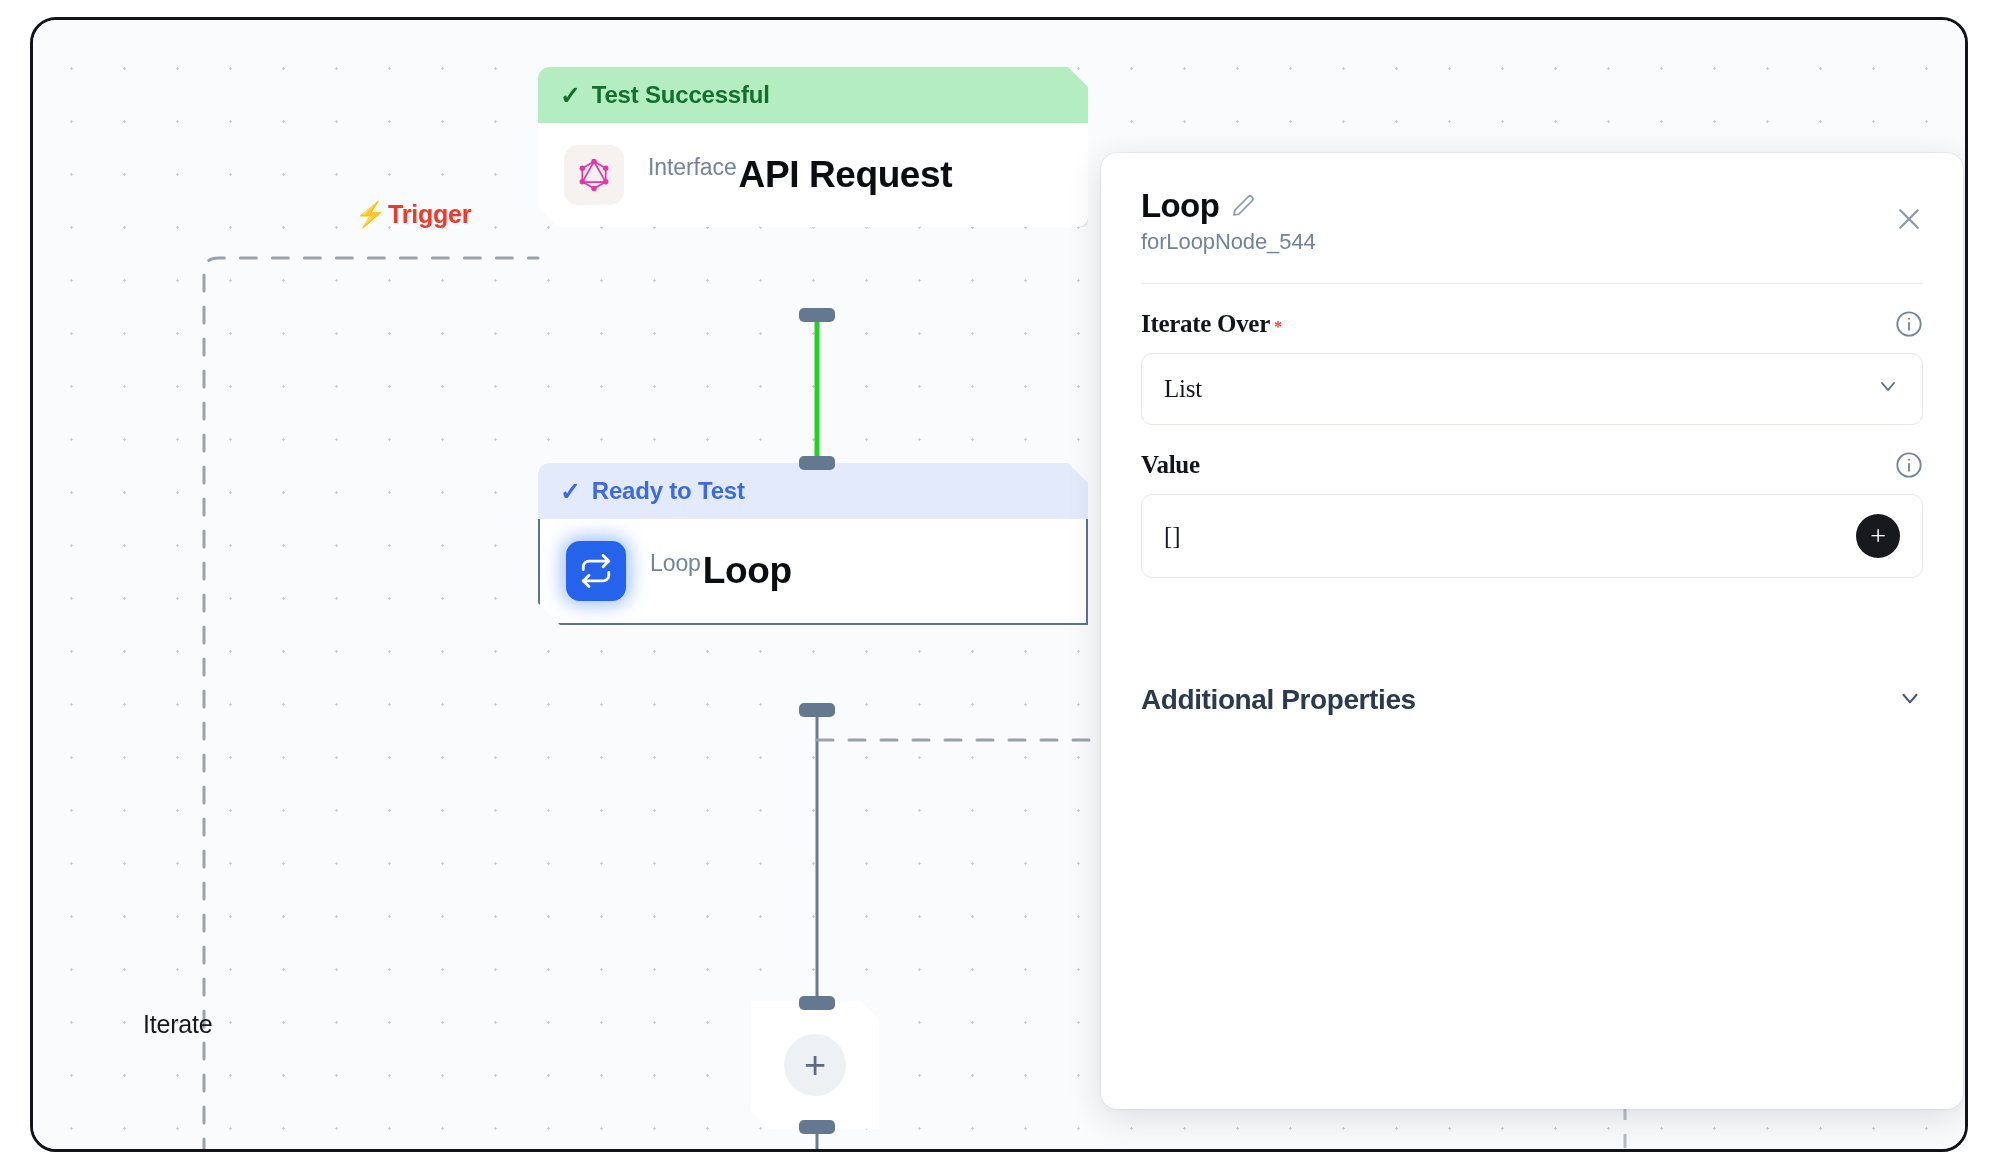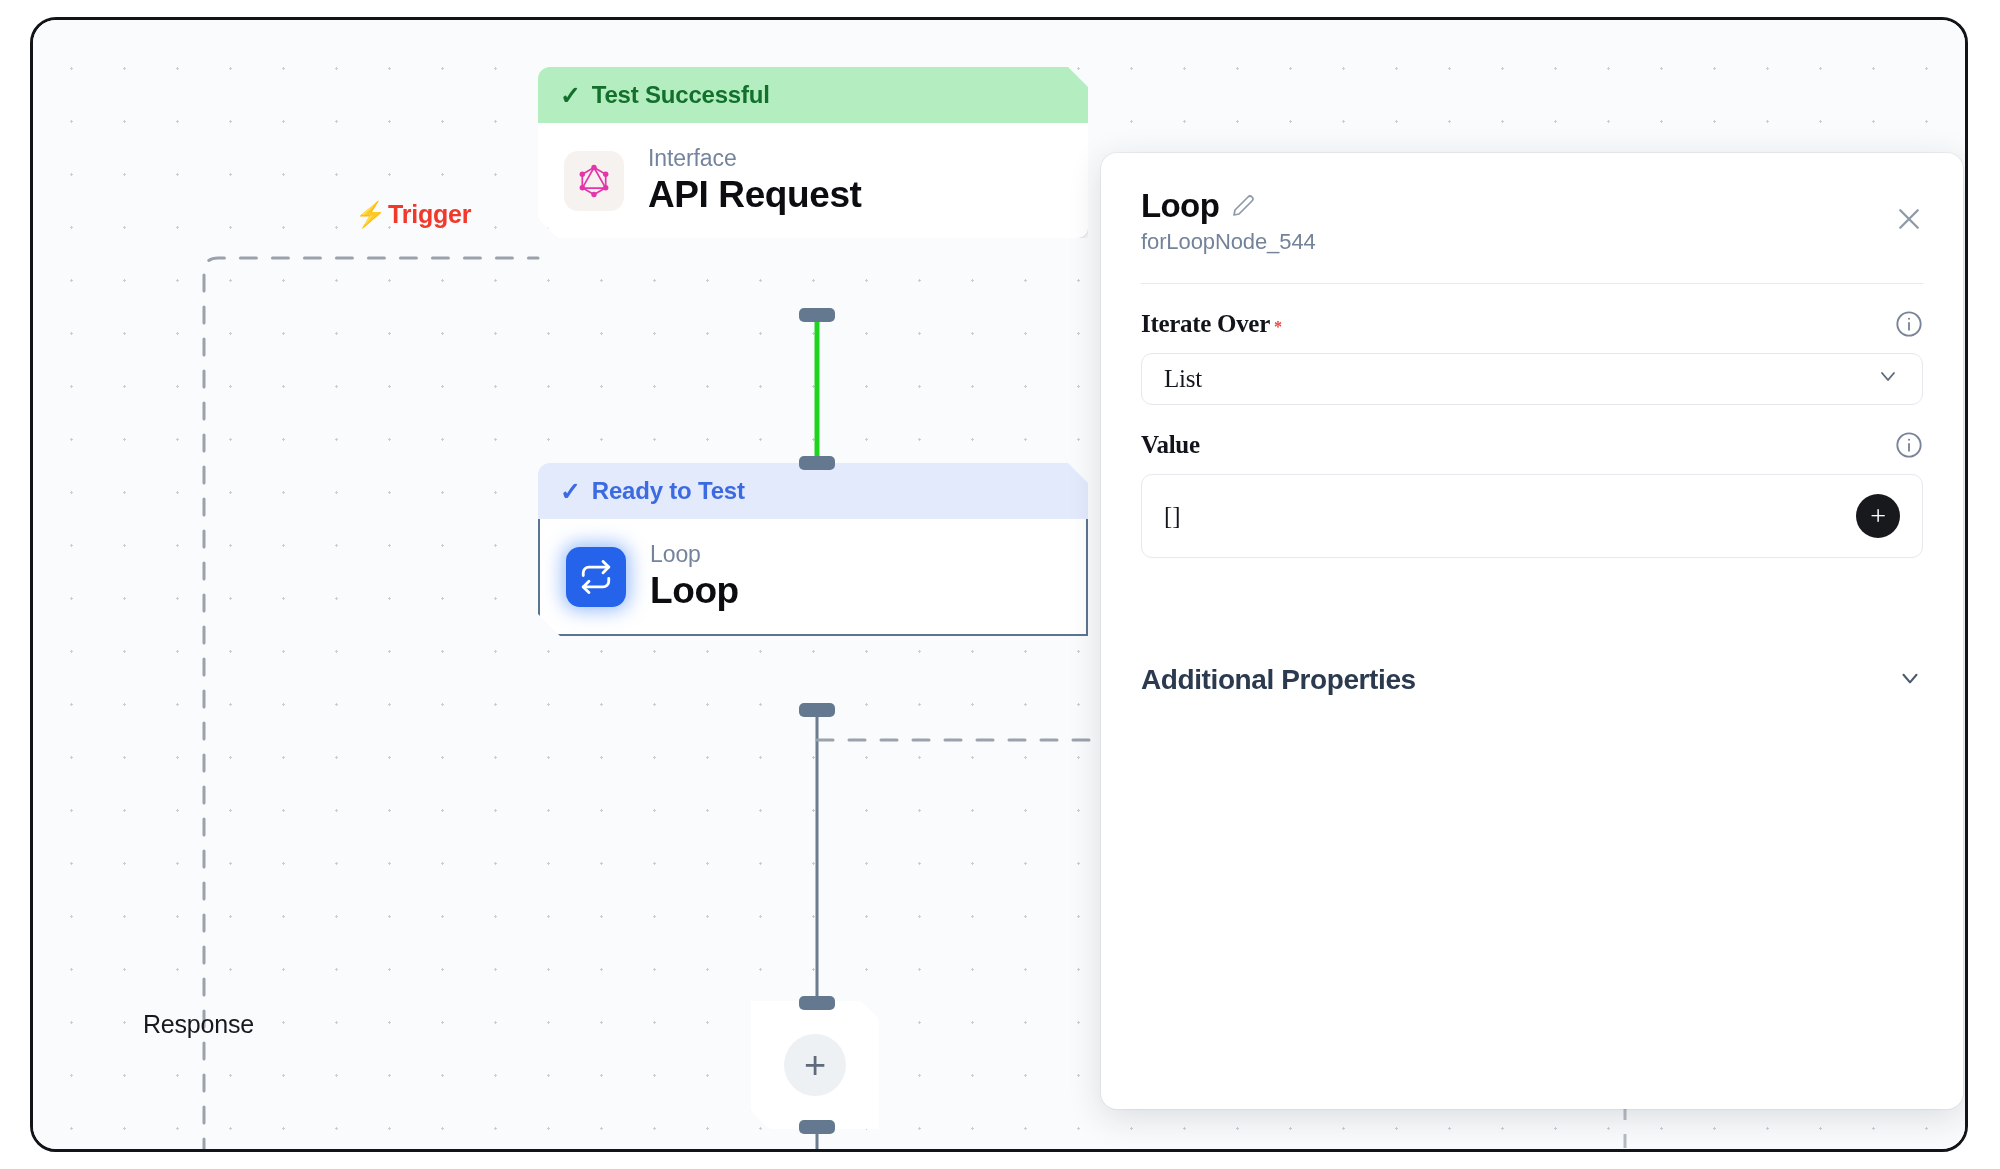--- a/index.html
+++ b/index.html
@@ -116,21 +116,21 @@
     border-radius: 14px;
     display: flex; align-items: center; justify-content: center;
     flex: 0 0 auto;
   }
   .icon-graphql { background: #f6f2ef; }
   .icon-loop {
     background: #2563eb;
     box-shadow: 0 0 18px 4px rgba(59,130,246,0.50);
   }
 
-  .node-text { display: flex; flex-direction: column; gap: 2px; }
+  .node-text { display: flex; flex-direction: row; gap: 2px; }
   .node-kind {
     font-size: 23px; color: #74849c; font-weight: 400; letter-spacing: -0.1px;
   }
   .node-title {
     font-size: 37px; color: #0b0d11; font-weight: 700; letter-spacing: -0.4px;
   }
 
   
   .handle {
     position: absolute;
@@ -199,21 +199,21 @@
   .field-label-row {
     display: flex; align-items: center; justify-content: space-between;
   }
   .field-label {
     font-size: 25px; font-weight: 700; color: #11151b; letter-spacing: -0.3px;
   }
   .req-star { color: #e8453c; font-weight: 700; }
 
   .field-control {
     margin-top: 15px;
-    height: 52px;
+    height: 72px;
     border: 1px solid #e4e8ee;
     border-radius: 11px;
     background: #ffffff;
     display: flex; align-items: center;
     padding: 0 22px;
     font-size: 25px; color: #13171d;
     letter-spacing: -0.2px;
   }
   .field-control.tall { height: 84px; }
   .field-control .value { flex: 1; }
@@ -262,21 +262,21 @@
       <path d="M784 720 L1080 720" fill="none" stroke="#9aa2ab" stroke-width="3" stroke-dasharray="16 16" stroke-linecap="round"></path>
 
       <line x1="1592" y1="1058" x2="1592" y2="1135" stroke="#b6bcc4" stroke-width="3" stroke-dasharray="14 14"></line>
     </svg>
 
     <div id="trigger-label">
       <span class="bolt">⚡</span>
       <span>Trigger</span>
     </div>
 
-    <div id="response-label">Response</div>
+    <div id="response-label">Iterate</div>
 
     <div class="node" style="left:505px; top:47px; width:550px;">
       <div class="node-status status-success">
         <span class="tick">✓</span>
         <span>Test Successful</span>
       </div>
       <div class="node-body plain">
         <div class="node-icon-wrap icon-graphql">
           <svg width="36" height="36" viewBox="0 0 40 40" fill="none">
             <g stroke="#e535ab" stroke-width="1.9">

